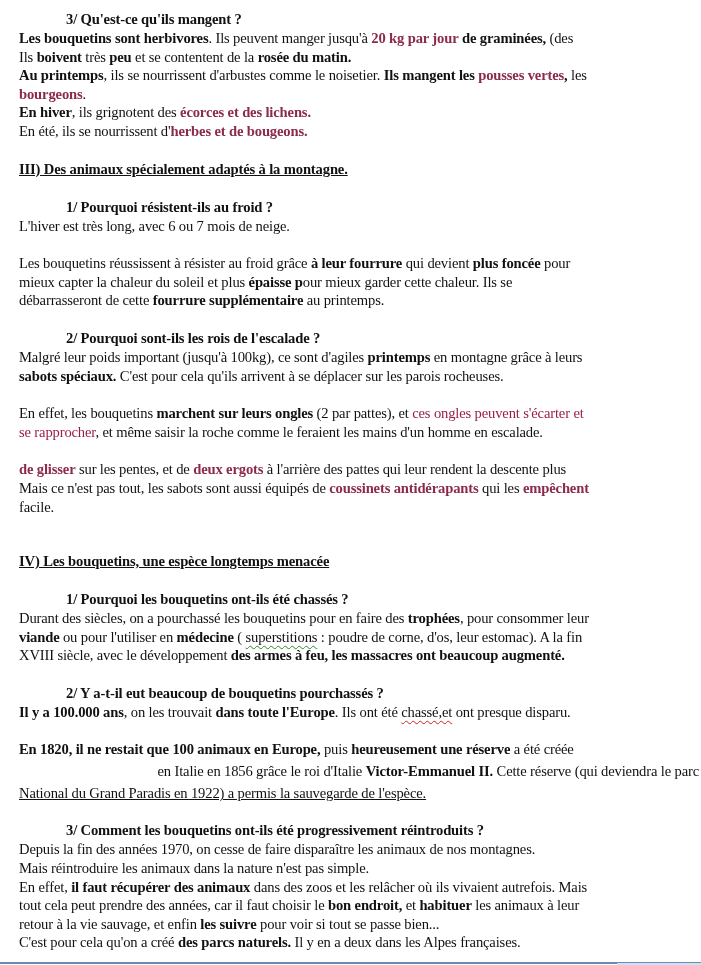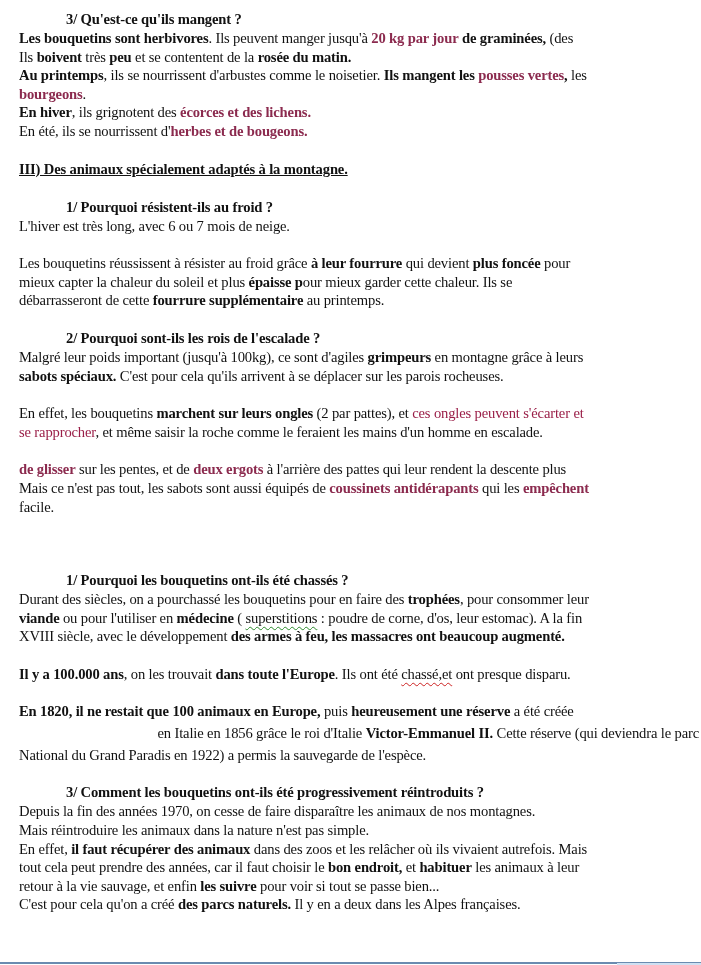--- a/index.html
+++ b/index.html
@@ -58,55 +58,57 @@
   <div class="gap-s"></div>
   <div class="para">
       <div class="line"><span>Les bouquetins réussissent  à résister au froid grâce </span><span class="b">à leur  fourrure</span><span> qui  devient </span><span class="b">plus foncée</span><span> pour</span></div>
       <div class="line"><span>mieux capter la  chaleur  du soleil  et plus  </span><span class="b">épaisse p</span><span>our mieux  garder cette chaleur.  Ils se</span></div>
       <div class="line"><span>débarrasseront de cette </span><span class="b">fourrure supplémentaire</span><span>  au printemps.</span></div>
     </div>
   <div class="gap-s"></div>
 
   <div class="line h3">2/ Pourquoi sont-ils les rois de l'escalade  ?</div>
   <div class="para">
-      <div class="line"><span>Malgré leur poids important (jusqu'à  100kg), ce sont d'agiles </span><span class="b">grimpeurs</span><span> en montagne grâce à leurs</span></div>
+      <div class="line"><span>Malgré leur poids important (jusqu'à  100kg), ce sont d'agiles </span><span class="b">printemps</span><span> en montagne grâce à leurs</span></div>
       <div class="line"><span class="b">sabots spéciaux.</span><span> C'est pour cela qu'ils arrivent à se déplacer sur les parois rocheuses.</span></div>
     </div>
   <div class="gap-s"></div>
   <div class="para">
       <div class="line"><span>En effet, les bouquetins </span><span class="b">marchent sur leurs ongles</span><span> (2 par pattes),  et </span><span class="c2">ces ongles peuvent s'écarter et</span></div>
       <div class="line"><span class="c2">se rapprocher</span><span>,  et même  saisir  la  roche comme  le  feraient les mains  d'un homme  en escalade.</span></div>
     </div>
   <div class="gap-s"></div>
   <div class="para">
       <div class="line"><span class="b c">de glisser</span><span>  sur les pentes,  et de </span><span class="b c">deux ergots</span><span> à l'arrière  des pattes qui  leur rendent la  descente plus</span></div>
       <div class="line"><span>Mais ce n'est pas tout, les sabots sont aussi équipés de </span><span class="b c">coussinets antidérapants</span><span> qui les </span><span class="b c">empêchent</span></div>
       <div class="line"><span>facile.</span></div>
     </div>
 
   <div class="gap-l"></div>
 
+  <div class="line h2">IV) Les bouquetins, une espèce longtemps  menacée</div>
   <div class="gap-s"></div>
 
   <div class="line h3">1/ Pourquoi les bouquetins ont-ils  été chassés ?</div>
   <div class="para">
       <div class="line"><span>Durant des siècles,  on a pourchassé les bouquetins pour en faire des </span><span class="b">trophées</span><span>, pour consommer leur</span></div>
       <div class="line"><span class="b">viande</span><span> ou pour l'utiliser  en </span><span class="b">médecine</span><span> ( </span><span class="sp">superstitions</span><span>  : poudre de corne, d'os, leur estomac).  A la fin</span></div>
       <div class="line"><span>XVIII siècle, avec le développement </span><span class="b">des armes à feu, les massacres  ont beaucoup augmenté.</span></div>
     </div>
   <div class="gap-s"></div>
 
+  <div class="line h3">2/ Y a-t-il eut beaucoup de bouquetins pourchassés ?</div>
   <div class="para">
       <div class="line"><span class="b">Il y a 100.000 ans</span><span>, on les trouvait </span><span class="b">dans toute l'Europe</span><span>.  Ils ont été </span><span class="sp-red">chassé,et</span><span> ont presque disparu.</span></div>
     </div>
   <div class="gap-m"></div>
   <div class="para wide" style="line-height:22px">
       <div class="line" style="line-height: 22px;"><span class="b">En 1820, il ne restait que 100 animaux en Europe,</span><span> puis </span><span class="b">heureusement une réserve</span><span> a été créée</span></div>
       <div class="line" style="line-height: 22px; text-align: right;"><span>en Italie en 1856 grâce le roi  d'Italie </span><span class="b">Victor-Emmanuel II.</span><span> Cette réserve (qui  deviendra le parc</span></div>
-      <div class="line" style="line-height: 22px;"><span>National du Grand Paradis en 1922) a permis la  sauvegarde de l'espèce.</span></div>
+      <div class="line" style="line-height: 22px; text-decoration: underline;"><span>National du Grand Paradis en 1922) a permis la  sauvegarde de l'espèce.</span></div>
     </div>
   <div class="gap-m"></div>
 
   <div class="line h3">3/ Comment les bouquetins ont-ils  été progressivement  réintroduits ?</div>
   <div class="para">
       <div class="line"><span>Depuis la fin des années 1970, on cesse de faire disparaître les animaux de nos montagnes.</span></div>
       <div class="line"><span>Mais réintroduire les animaux dans la nature n'est pas simple.</span></div>
       <div class="line"><span>En effet, </span><span class="b">il faut récupérer des animaux</span><span> dans des zoos et les relâcher où ils vivaient autrefois. Mais</span></div>
       <div class="line"><span>tout cela peut prendre des années,  car il faut choisir le </span><span class="b">bon endroit,</span><span> et </span><span class="b">habituer</span><span> les animaux à leur</span></div>
       <div class="line"><span>retour à la  vie sauvage,  et enfin </span><span class="b">les suivre</span><span> pour voir si tout se passe bien...</span></div>

